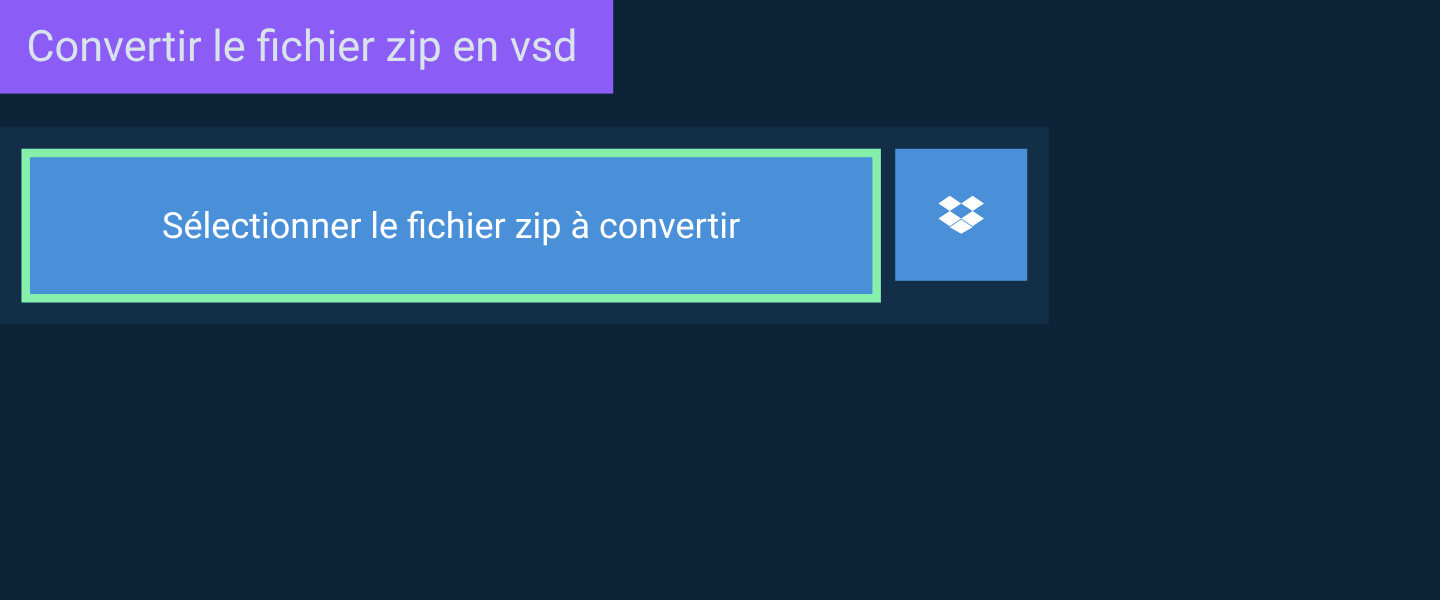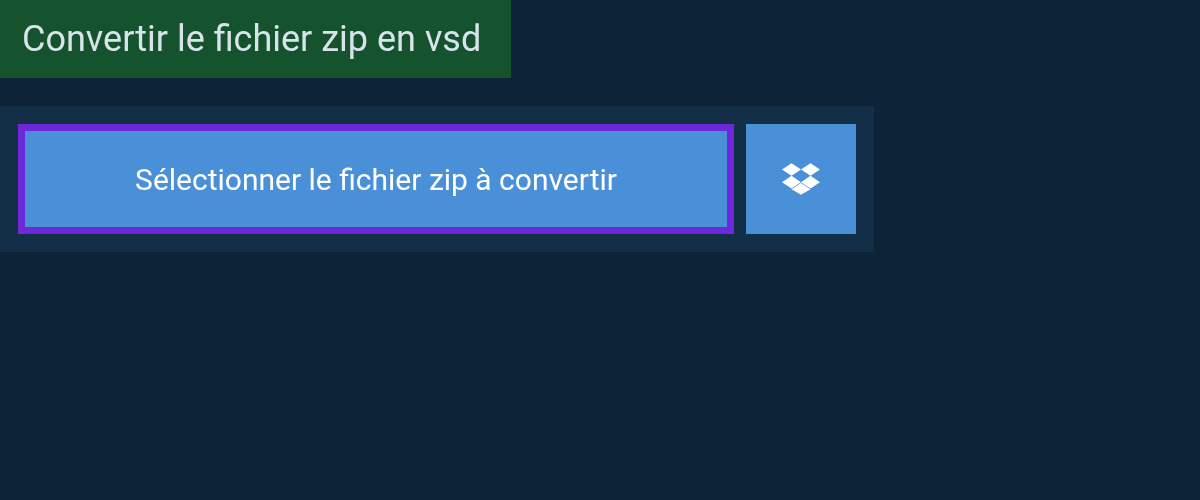--- a/index.html
+++ b/index.html
@@ -8,49 +8,49 @@
       box-sizing: border-box;
     }
     body {
       width: 1200px;
       height: 500px;
       background-color: #0d2438;
       font-family: -apple-system, BlinkMacSystemFont, "Segoe UI", Roboto, Helvetica, Arial, sans-serif;
       overflow: hidden;
     }
     .heading-container {
-      background-color: #14532d;
+      background-color: #8b5cf6;
       display: inline-block;
       padding: 18px 30px 18px 22px;
     }
     .heading {
       color: #d9e3ea;
       font-size: 36px;
       font-weight: 400;
     }
     .panel {
       background-color: #132f47;
       margin-top: 28px;
       padding: 18px;
       width: 874px;
     }
     .button-row {
       display: flex;
       gap: 12px;
     }
     .select-button {
       background-color: #4a90d9;
-      border: 7px solid #6d28d9;
+      border: 7px solid #86efac;
       color: #ffffff;
       font-size: 30px;
       font-weight: 400;
       display: flex;
       align-items: center;
       justify-content: center;
-      height: 110px;
+      height: 128px;
       flex: 1;
       cursor: pointer;
     }
     .dropbox-button {
       background-color: #4a90d9;
       width: 110px;
       height: 110px;
       display: flex;
       align-items: center;
       justify-content: center;

